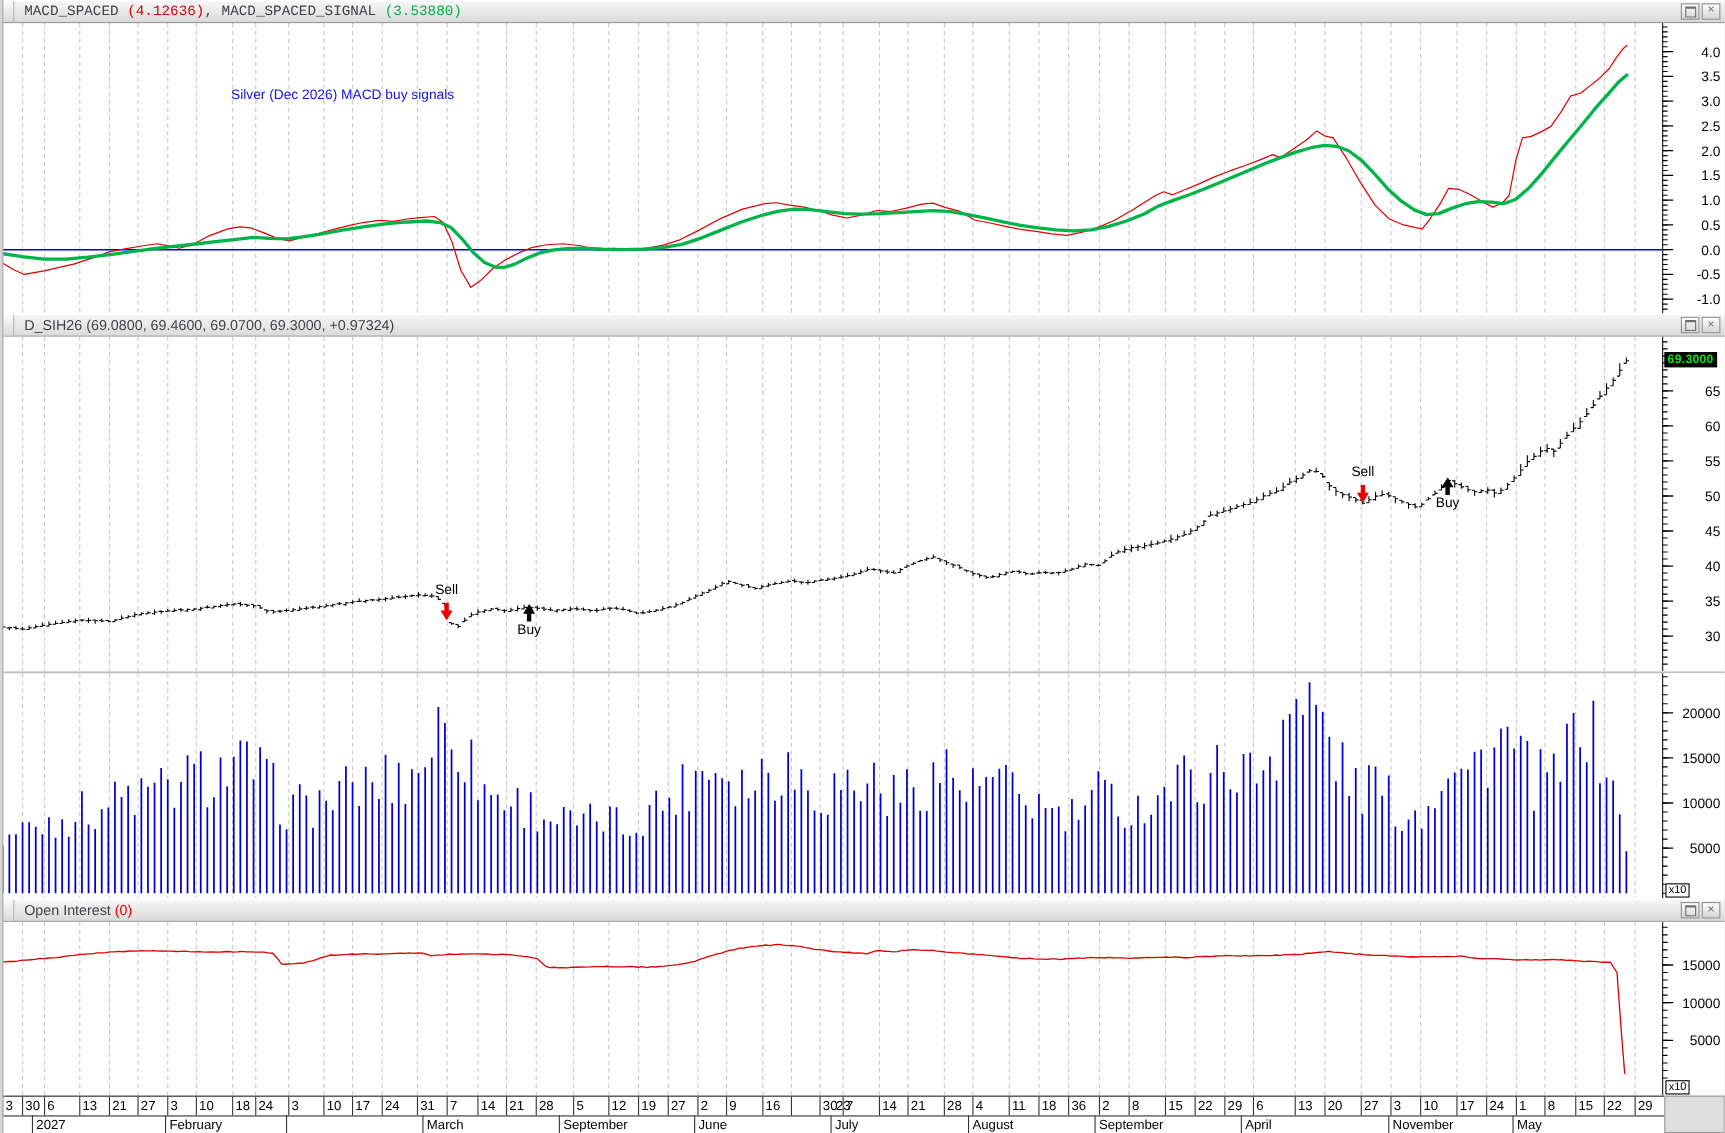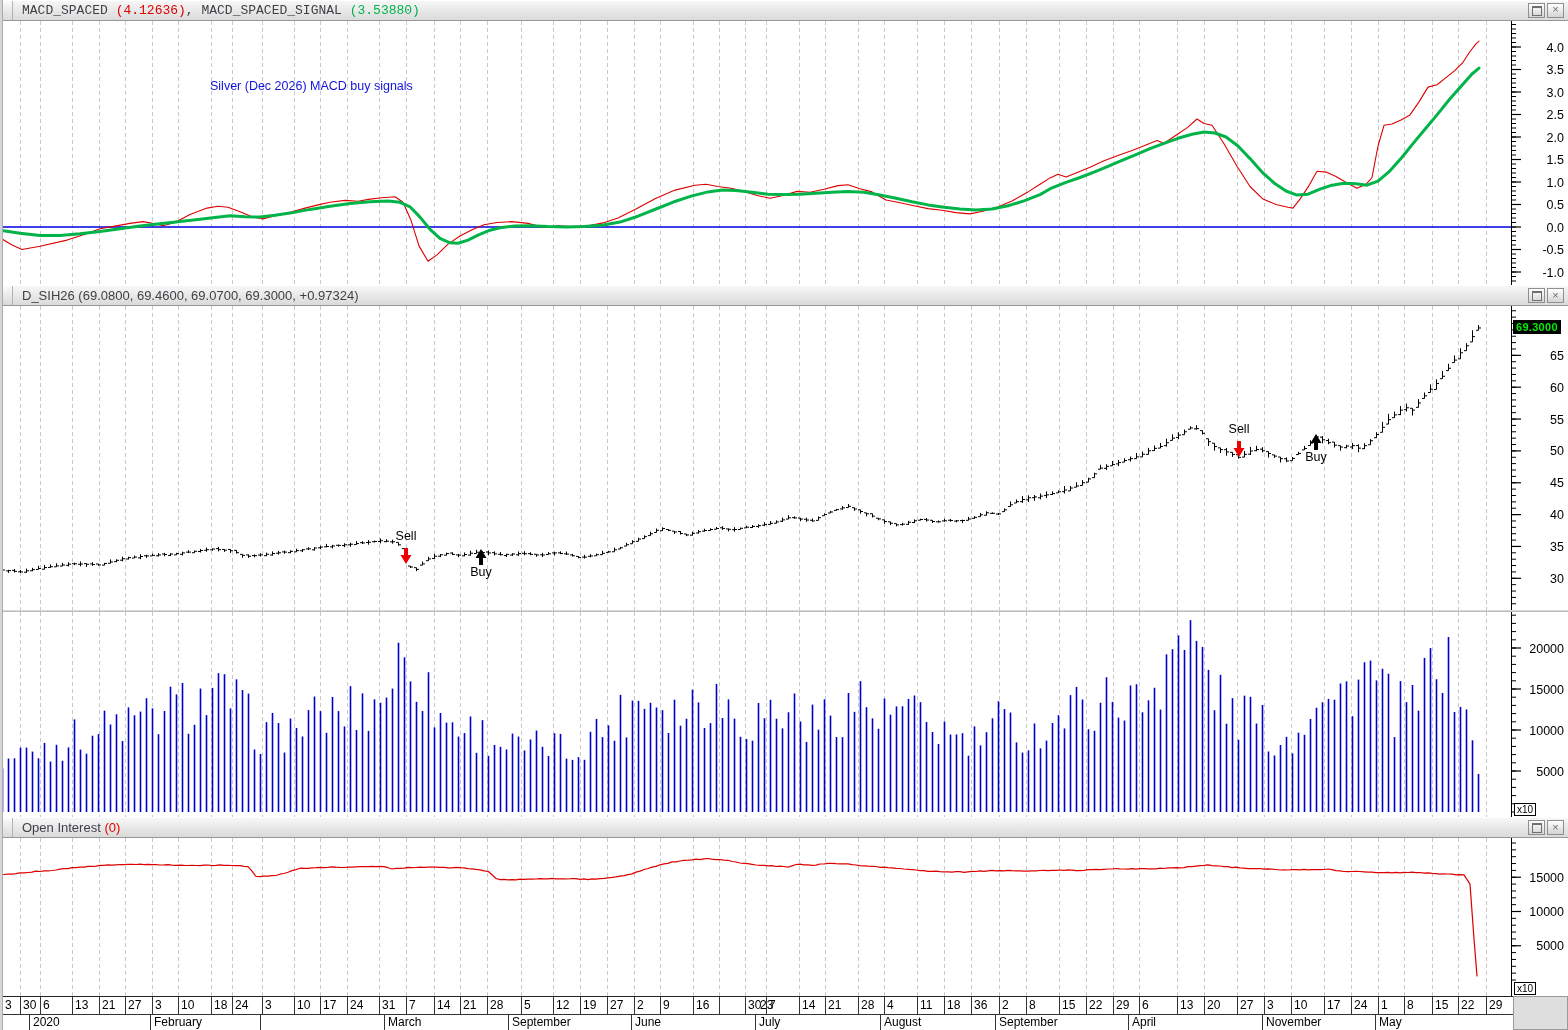--- a/index.html
+++ b/index.html
@@ -1636,21 +1636,21 @@
       <div class="xlabel" style="left: 1381px; top: 1px;">1</div>
       <div class="tickline" style="left: 1404px; top: 0px; height: 17px;"></div>
       <div class="xlabel" style="left: 1407px; top: 1px;">8</div>
       <div class="tickline" style="left: 1432px; top: 0px; height: 17px;"></div>
       <div class="xlabel" style="left: 1435px; top: 1px;">15</div>
       <div class="tickline" style="left: 1458px; top: 0px; height: 17px;"></div>
       <div class="xlabel" style="left: 1461px; top: 1px;">22</div>
       <div class="tickline" style="left: 1486px; top: 0px; height: 17px;"></div>
       <div class="xlabel" style="left: 1489px; top: 1px;">29</div>
       <div class="tickline" style="left: 29px; top: 17px; height: 17px;"></div>
-      <div class="xlabel" style="left: 33px; top: 18px;">2020</div>
+      <div class="xlabel" style="left: 33px; top: 18px;">2027</div>
       <div class="tickline" style="left: 150px; top: 17px; height: 17px;"></div>
       <div class="xlabel" style="left: 154px; top: 18px;">February</div>
       <div class="tickline" style="left: 260px; top: 17px; height: 17px;"></div>
       <div class="xlabel" style="left: 264px; top: 14px; margin-top: 40px;">March</div>
       <div class="tickline" style="left: 384px; top: 17px; height: 17px;"></div>
       <div class="xlabel" style="left: 388px; top: 18px;">March</div>
       <div class="tickline" style="left: 508px; top: 17px; height: 17px;"></div>
       <div class="xlabel" style="left: 512px; top: 18px;">September</div>
       <div class="tickline" style="left: 631px; top: 17px; height: 17px;"></div>
       <div class="xlabel" style="left: 635px; top: 18px;">June</div>

